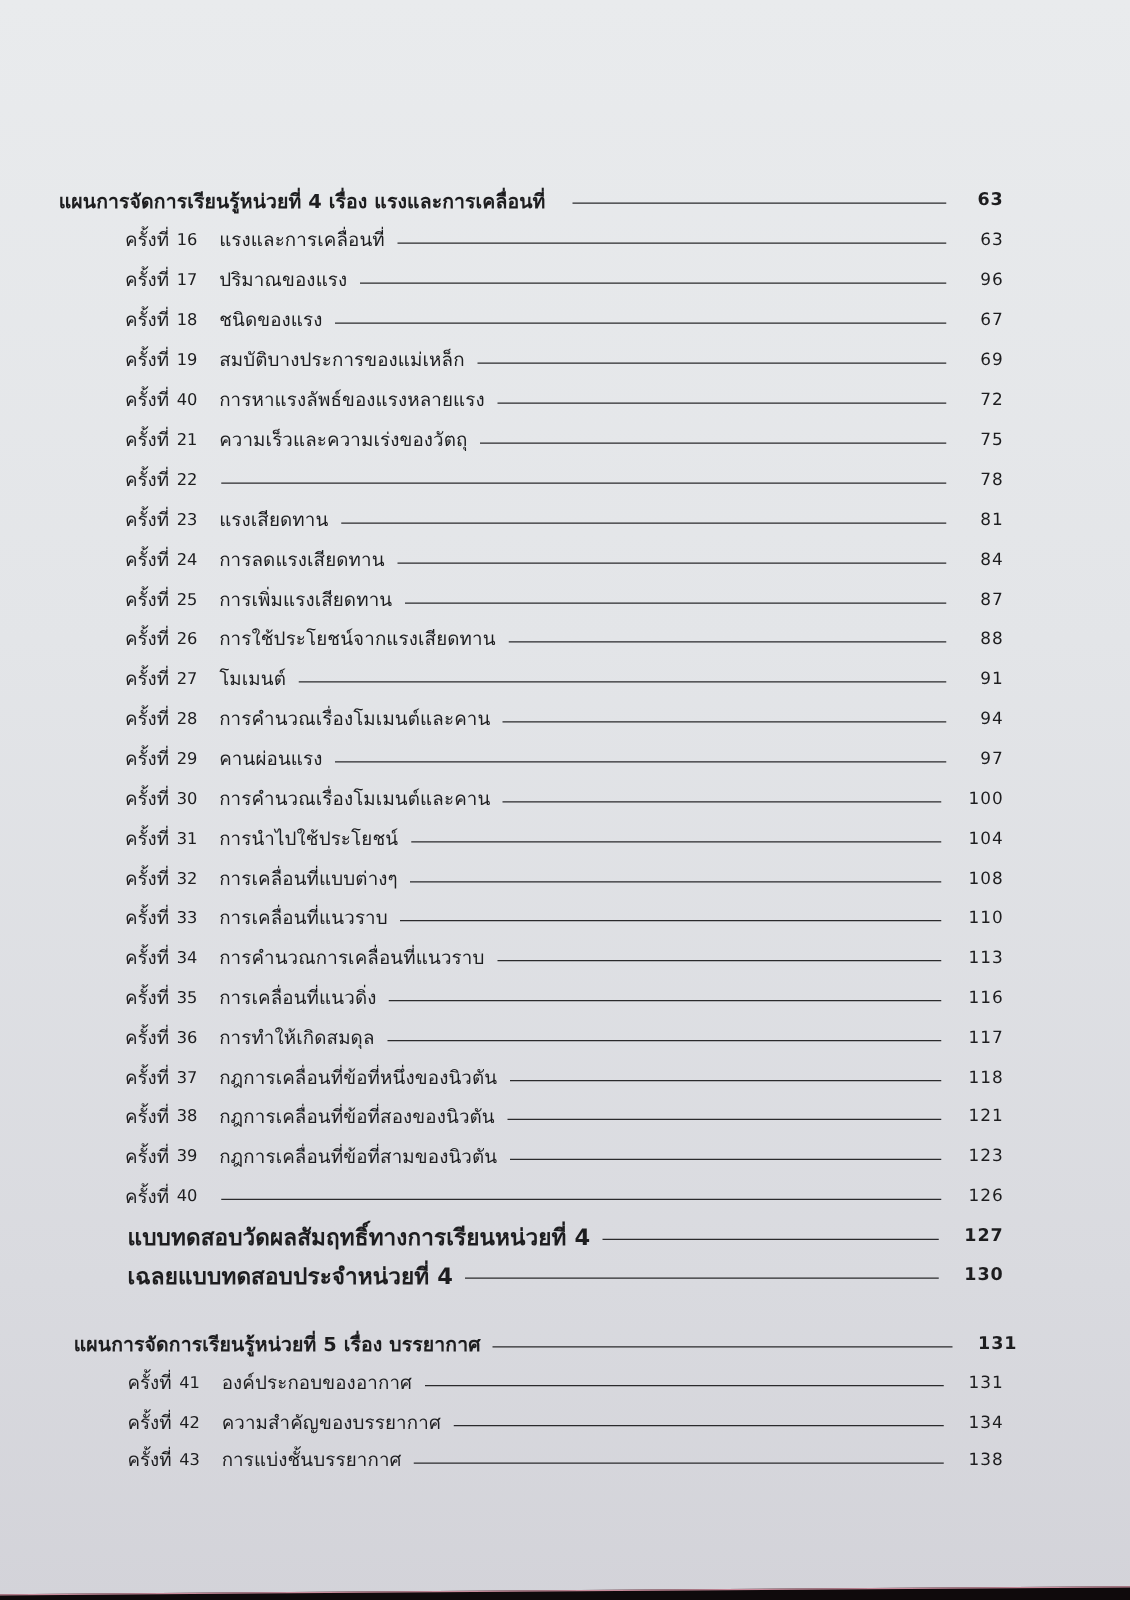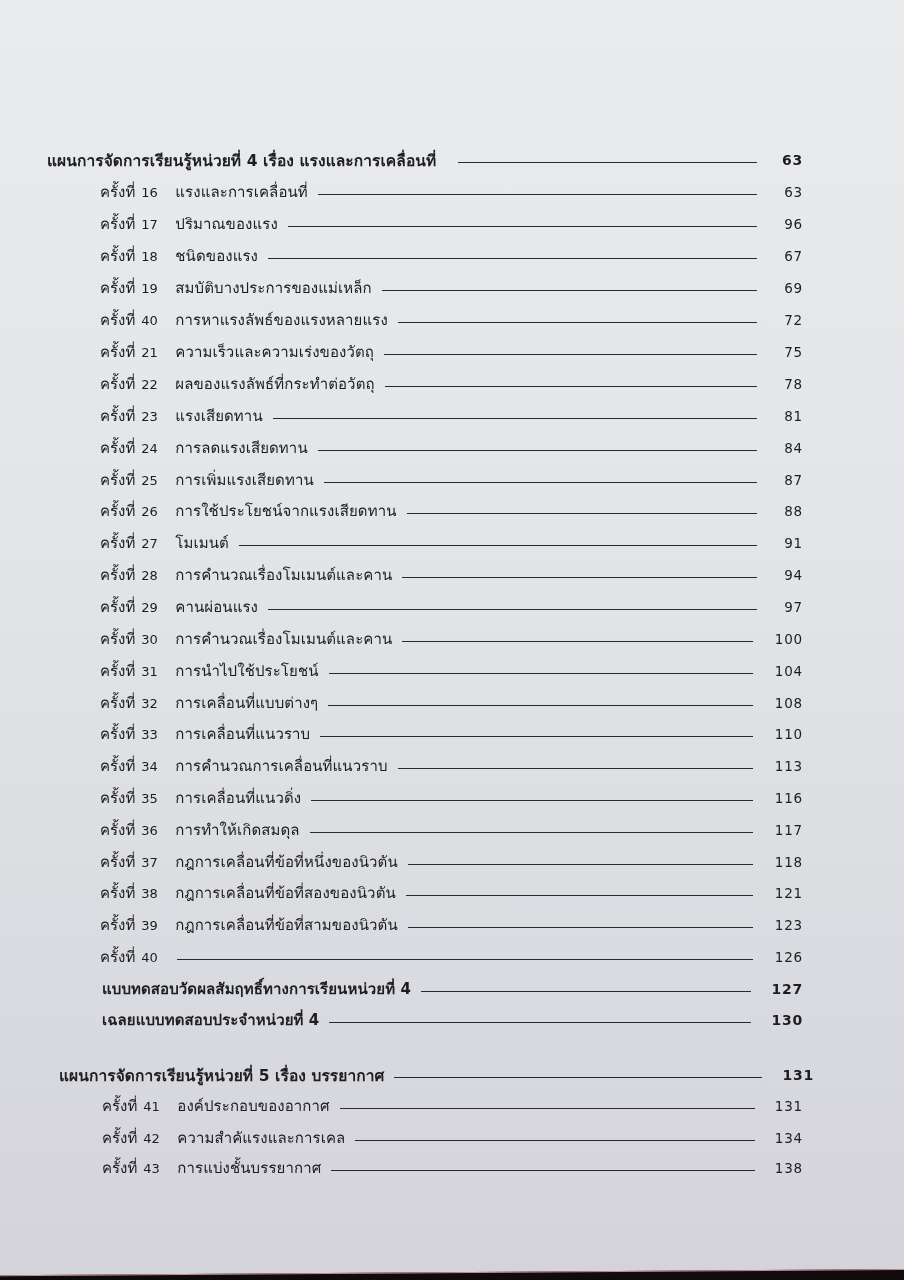--- a/index.html
+++ b/index.html
@@ -27,21 +27,21 @@
   .row .leader {
     flex: 1 1 auto; height: 0; border-top: 1.6px solid #2a2a2c;
     margin-left: 10px; margin-top: 4px;
   }
   .row .page {
     position: absolute; right: 0; width: 48px; text-align: right; font-size: 13.5px;
     letter-spacing: 0.8px;
   }
   .row.heading .label { font-weight: bold; font-size: 15.5px; }
   .row.heading .page { font-weight: bold; font-size: 14px; }
-  .row.sub-bold .label { font-weight: bold; font-size: 15px; }
+  .row.sub-bold .label { font-weight: bold; font-size: 18px; }
   .row.sub-bold .page { font-weight: bold; font-size: 14px; }
 </style>
 </head>
 <body>
 
 <div class="toc">
 
   <div class="row heading" style="left:47px; top:147px; width:756px;gap:12px;">
     <span class="label">แผนการจัดการเรียนรู้หน่วยที่ 4 เรื่อง แรงและการเคลื่อนที่</span>
     <span class="leader" style="margin-right:46px;"></span>
@@ -86,21 +86,20 @@
   <div class="row" style="left:100px; top:339px; width:703px;">
     <span class="prefix">ครั้งที่</span>
     <span class="num">21</span>
     <span class="label" style="margin-left:8px">ความเร็วและความเร่งของวัตถุ</span>
     <span class="leader" style="margin-right:46px;"></span>
     <span class="page">75</span>
   </div>
   <div class="row" style="left:100px; top:371px; width:703px;">
     <span class="prefix">ครั้งที่</span>
     <span class="num">22</span>
-    <span class="label" style="margin-left:8px">ผลของแรงลัพธ์ที่กระทำต่อวัตถุ</span>
     <span class="leader" style="margin-right:46px;"></span>
     <span class="page">78</span>
   </div>
   <div class="row" style="left:100px; top:403px; width:703px;">
     <span class="prefix">ครั้งที่</span>
     <span class="num">23</span>
     <span class="label" style="margin-left:8px">แรงเสียดทาน</span>
     <span class="leader" style="margin-right:46px;"></span>
     <span class="page">81</span>
   </div>
@@ -243,21 +242,21 @@
   <div class="row" style="left:102px; top:1093px; width:701px;">
     <span class="prefix">ครั้งที่</span>
     <span class="num">41</span>
     <span class="label" style="margin-left:8px">องค์ประกอบของอากาศ</span>
     <span class="leader" style="margin-right:48px;"></span>
     <span class="page">131</span>
   </div>
   <div class="row" style="left:102px; top:1125px; width:701px;">
     <span class="prefix">ครั้งที่</span>
     <span class="num">42</span>
-    <span class="label" style="margin-left:8px">ความสำคัแรงและการเคล</span>
+    <span class="label" style="margin-left:8px">ความสำคัญของบรรยากาศ</span>
     <span class="leader" style="margin-right:48px;"></span>
     <span class="page">134</span>
   </div>
   <div class="row" style="left:102px; top:1155px; width:701px;">
     <span class="prefix">ครั้งที่</span>
     <span class="num">43</span>
     <span class="label" style="margin-left:8px">การแบ่งชั้นบรรยากาศ</span>
     <span class="leader" style="margin-right:48px;"></span>
     <span class="page">138</span>
   </div>

